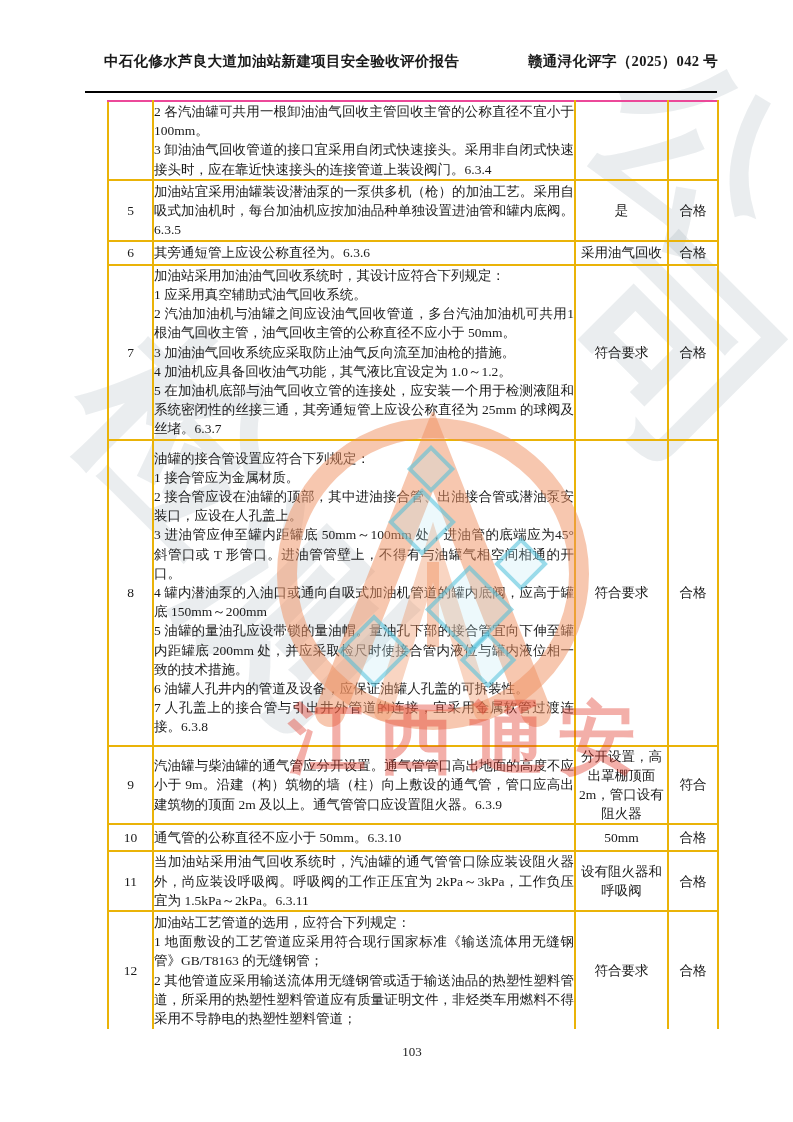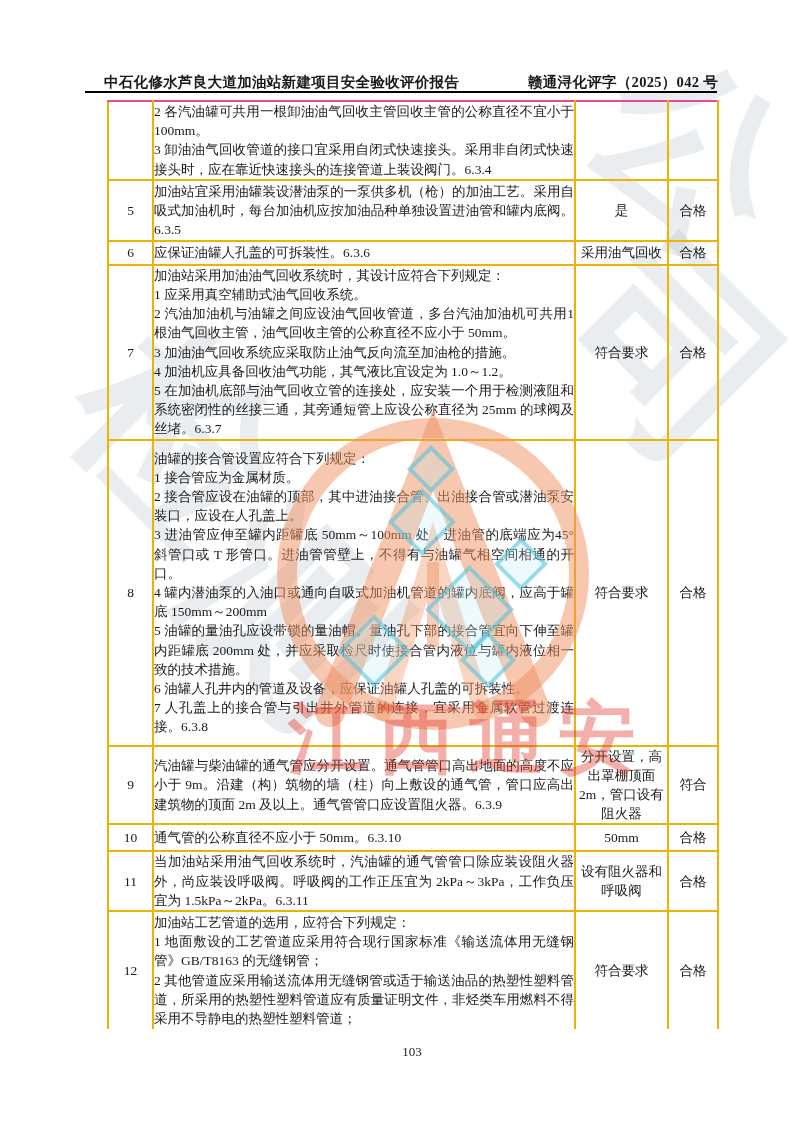--- a/index.html
+++ b/index.html
@@ -4,21 +4,21 @@
 <style>
   html,body{margin:0;padding:0;}
   body{
     width:793px;height:1122px;position:relative;background:#ffffff;
     font-family:"Liberation Serif","DejaVu Serif",serif;
     color:#1a1a1a;overflow:hidden;
   }
   .page{position:absolute;inset:0;width:793px;height:1122px;background:#fff;}
 
   
-  .hdr{position:absolute;top:64px;left:104px;width:614px;height:28px;
+  .hdr{position:absolute;top:43px;left:104px;width:614px;height:28px;
        display:flex;justify-content:space-between;align-items:flex-end;
        font-size:14.5px;font-weight:bold;letter-spacing:.3px;text-align:center;}
   .hdr-rule{position:absolute;top:91px;left:85px;width:632px;height:2px;background:#000;}
 
   
   .ghost{position:absolute;z-index:0;font-weight:bold;
          color:rgba(125,145,158,0.16);transform:rotate(45deg);
          font-family:"Liberation Serif",serif;pointer-events:none;line-height:1;}
 
   
@@ -78,21 +78,21 @@
         <td class="c-result"></td>
       </tr>
       <tr style="height:61px">
         <td class="c-num">5</td>
         <td class="c-body">加油站宜采用油罐装设潜油泵的一泵供多机（枪）的加油工艺。采用自吸式加油机时，每台加油机应按加油品种单独设置进油管和罐内底阀。6.3.5</td>
         <td class="c-status">是</td>
         <td class="c-result">合格</td>
       </tr>
       <tr style="height:24px">
         <td class="c-num">6</td>
-        <td class="c-body">应保证油罐人孔盖的可拆装性。6.3.6</td>
+        <td class="c-body">其旁通短管上应设公称直径为。6.3.6</td>
         <td class="c-status">采用油气回收</td>
         <td class="c-result">合格</td>
       </tr>
       <tr style="height:174px">
         <td class="c-num">7</td>
         <td class="c-body">加油站采用加油油气回收系统时，其设计应符合下列规定：
 1 应采用真空辅助式油气回收系统。
 2 汽油加油机与油罐之间应设油气回收管道，多台汽油加油机可共用1根油气回收主管，油气回收主管的公称直径不应小于 50mm。
 3 加油油气回收系统应采取防止油气反向流至加油枪的措施。
 4 加油机应具备回收油气功能，其气液比宜设定为 1.0～1.2。

